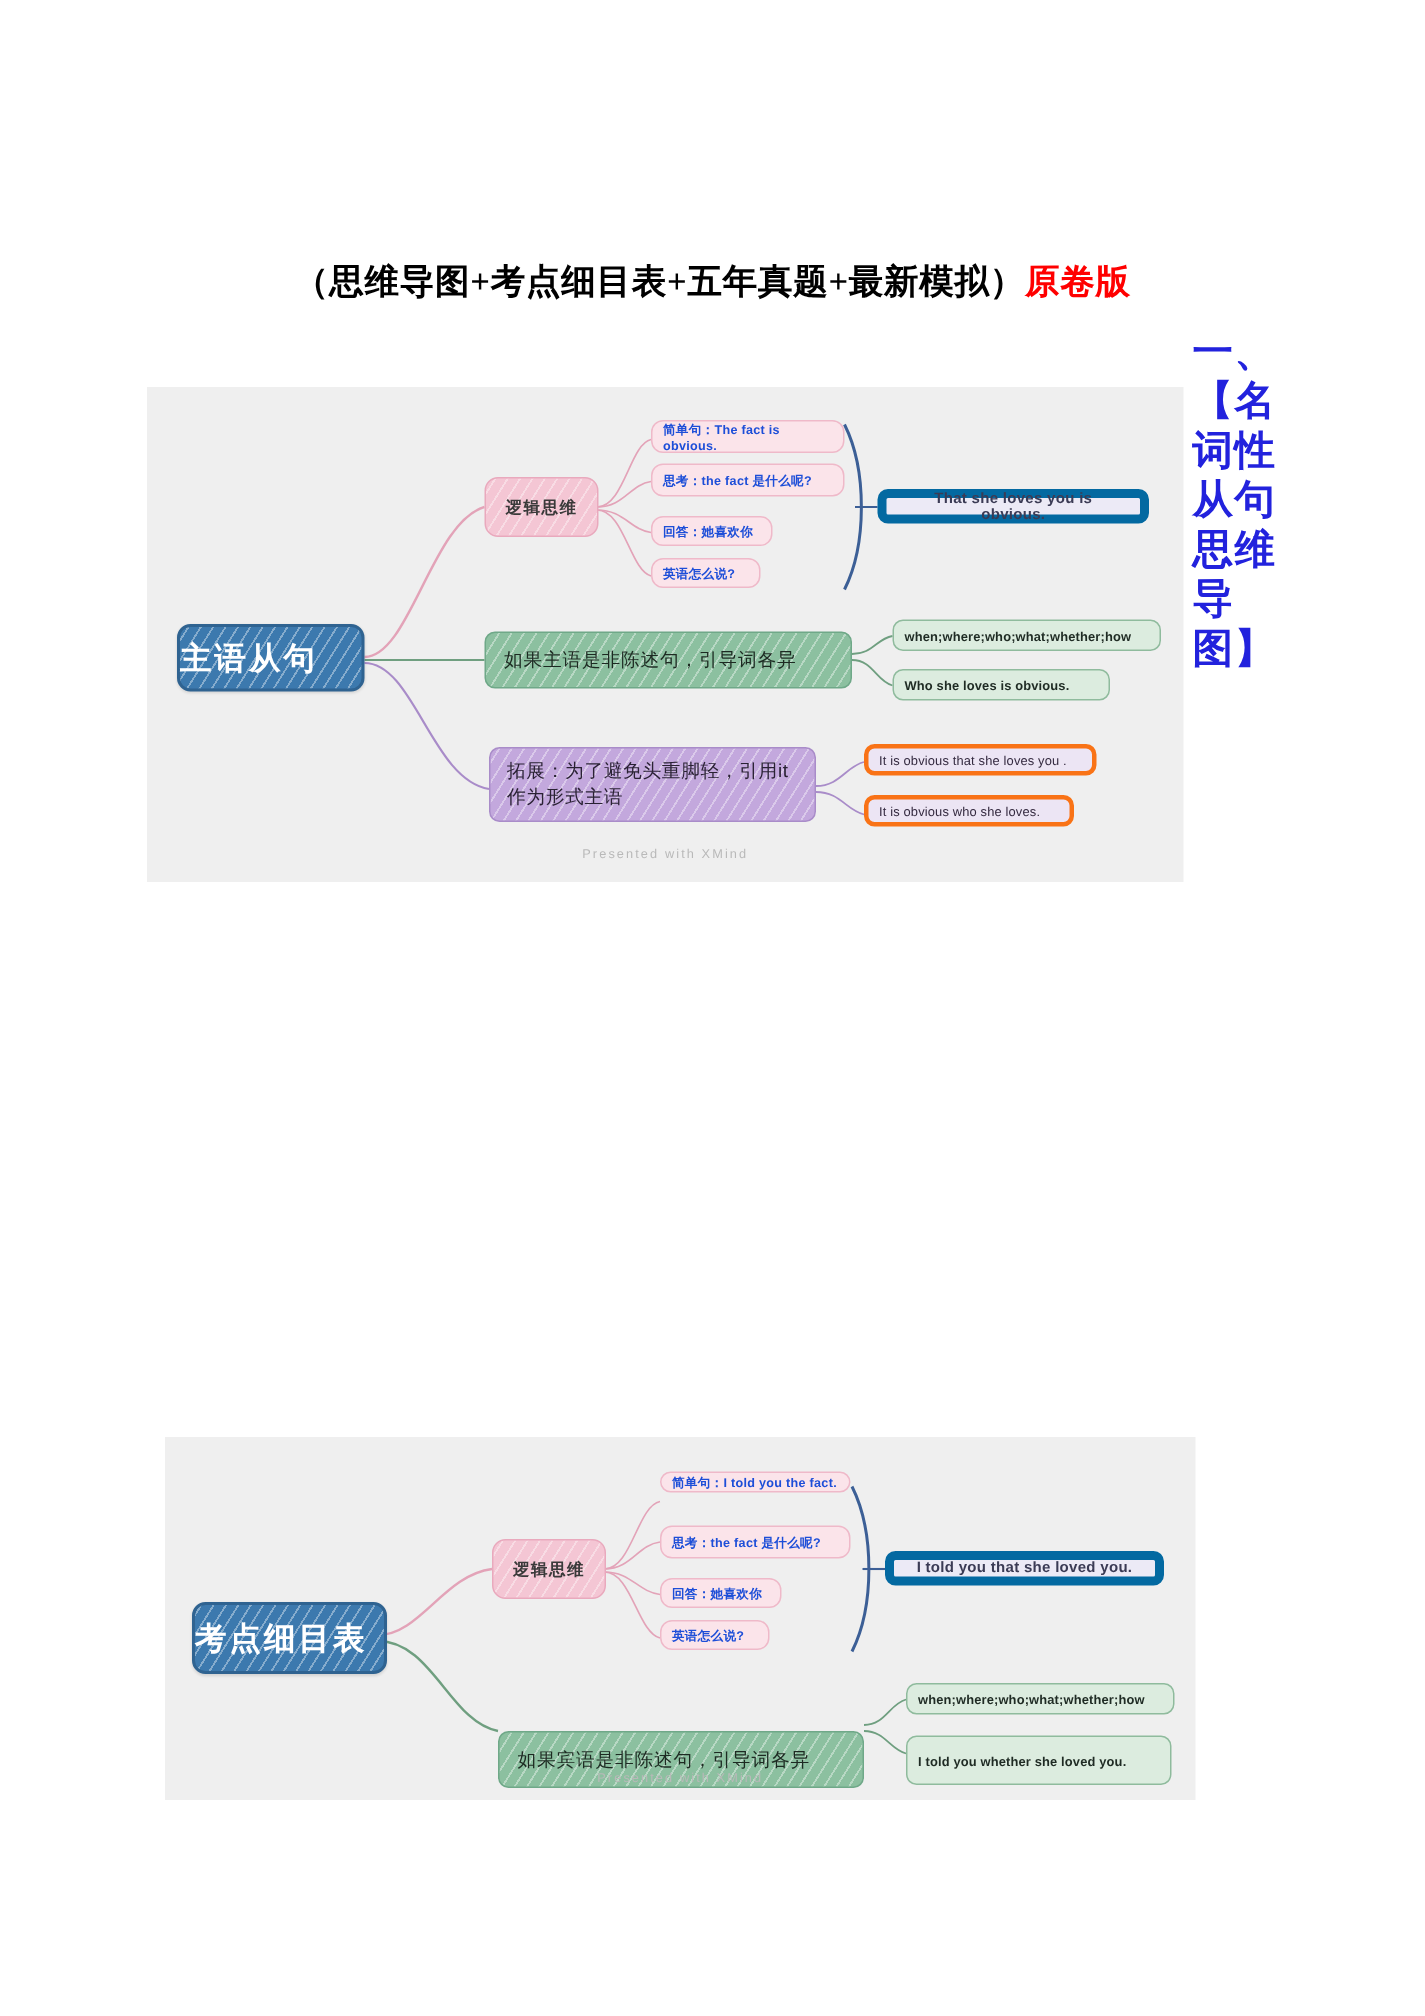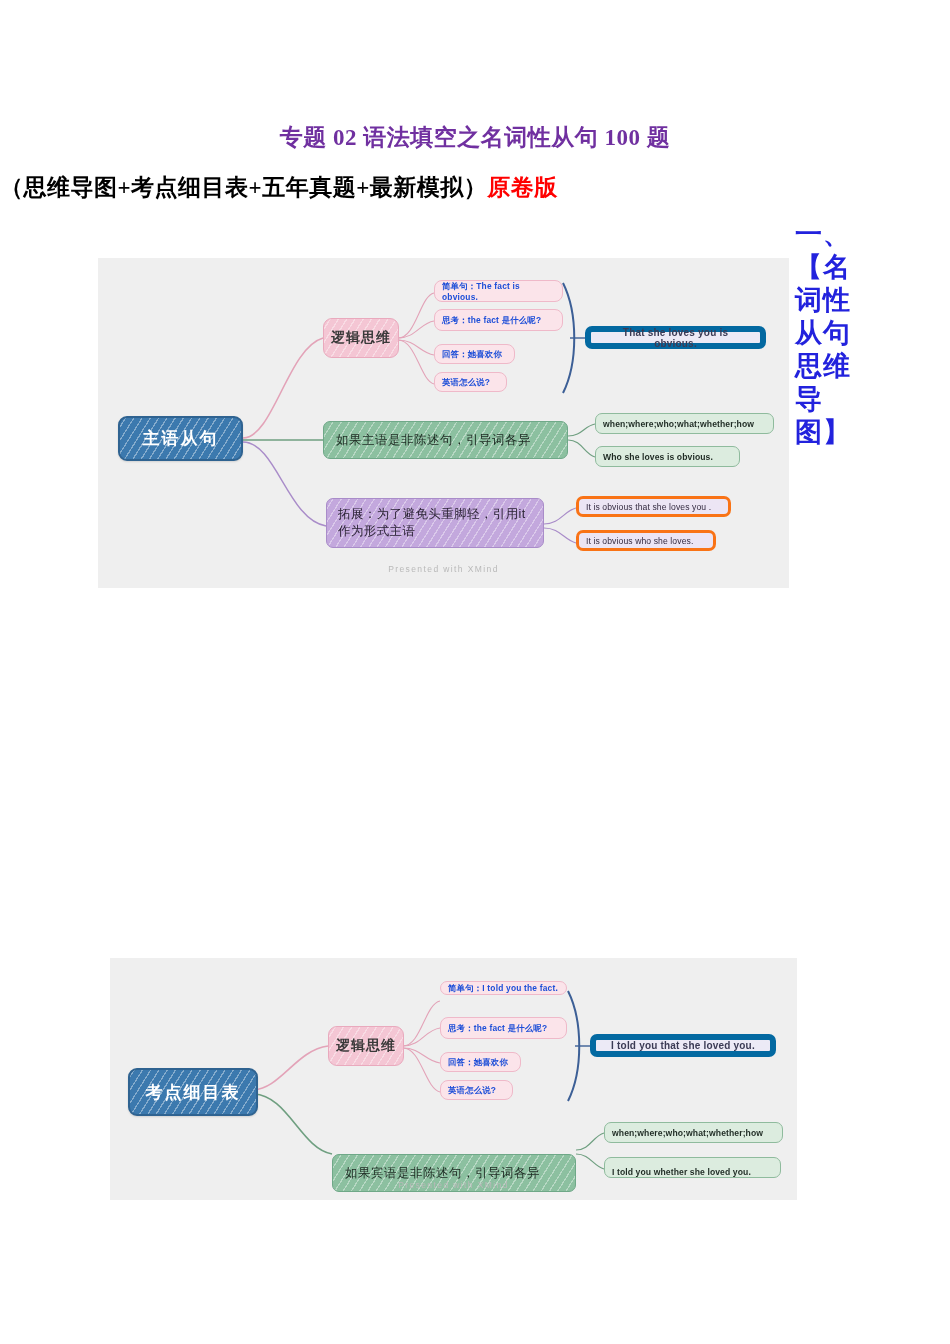--- a/index.html
+++ b/index.html
@@ -10,21 +10,21 @@
   }
   .page{position:absolute;inset:0;}
 
   
   .title1{
     position:absolute;left:0;top:122px;width:950px;text-align:center;
     font-family:"Liberation Serif","DejaVu Serif",serif;
     font-size:23px;font-weight:bold;color:#7030a0;letter-spacing:.5px;
   }
   .title2{
-    position:absolute;left:0;top:172px;width:950px;
+    position:absolute;left:0;top:172px;width:950px;text-align:center;
     font-family:"Liberation Serif","DejaVu Serif",serif;
     font-size:23px;font-weight:bold;color:#000000;letter-spacing:.5px;
   }
   .title2 .red{color:#ff0000;}
 
   
   .side-heading{
     position:absolute;left:795px;top:218px;width:62px;
     font-family:"Liberation Serif","DejaVu Serif",serif;
     font-size:27px;font-weight:bold;color:#2222dd;
@@ -59,29 +59,29 @@
   }
 
   
   .n-root{
     background-color:#3c79ae;border:2px solid #2f6characters;
     border:2px solid #2f6391;
     color:#ffffff;font-weight:bold;justify-content:center;
     border-radius:9px;
     box-shadow:0 1px 2px rgba(0,0,0,.12);
   }
-  .n-root span{text-align:center;font-size:17px;letter-spacing:2px;
+  .n-root span{text-align:left;font-size:21px;letter-spacing:2px;
     font-family:"DejaVu Sans","Liberation Sans",sans-serif;}
 
   
   .n-pink{
     background-color:#f4c6d4;border:1px solid #e9a9bd;color:#333333;
     justify-content:center;border-radius:9px;
   }
-  .n-pink span{text-align:center;font-size:14px;font-weight:bold;letter-spacing:1px;color:#3a3a3a;}
+  .n-pink span{text-align:center;font-size:11px;font-weight:bold;letter-spacing:1px;color:#3a3a3a;}
 
   .n-pink-leaf{
     background-color:#fbe4ea;border:1px solid #efb9c9;border-radius:8px;
     padding:0 7px;color:#1d4ed8;align-items:center;
   }
   .n-pink-leaf span{font-size:8.4px;font-weight:bold;letter-spacing:.2px;}
 
   
   .n-purple-res{
     background-color:#eceaf6;border:6px solid #0369a1;border-radius:7px;
@@ -118,21 +118,20 @@
   .xmind-footer{
     position:absolute;width:100%;text-align:center;
     font-size:8.5px;color:#b9b9b9;letter-spacing:1.4px;
   }
 </style>
 </head>
 <body>
 
 <div class="page">
 
-  <div class="title1">专题 02 语法填空之名词性从句 100 题</div>
   <div class="title2">
     <span>（思维导图+考点细目表+五年真题+最新模拟）</span><span class="red">原卷版</span>
   </div>
 
   <div class="side-heading">一、【名词性从句思维导图】</div>
 
   <div class="map map1">
 
     <svg class="links" viewBox="0 0 691 330" preserveAspectRatio="none">
 
@@ -250,20 +249,20 @@
     <div class="node n-purple-res" style="left:480px;top:76px;width:186px;height:23px;">
       <span>I told you that she loved you.</span>
     </div>
 
     <div class="node n-green hatch" style="left:222px;top:176px;width:244px;height:38px;margin-top:20px;">
       <span>如果宾语是非陈述句，引导词各异</span>
     </div>
     <div class="node n-green-leaf" style="left:494px;top:164px;width:179px;height:21px;">
       <span>when;where;who;what;whether;how</span>
     </div>
-    <div class="node n-green-leaf" style="left:494px;top:199px;width:177px;height:21px;align-items:flex-end;">
+    <div class="node n-green-leaf" style="left:494px;top:199px;width:177px;height:33px;">
       <span>I told you whether she loved you.</span>
     </div>
 
     <div class="xmind-footer" style="top:222px;left:0;">Presented with XMind</div>
   </div>
 
 </div>
 
 </body></html>

